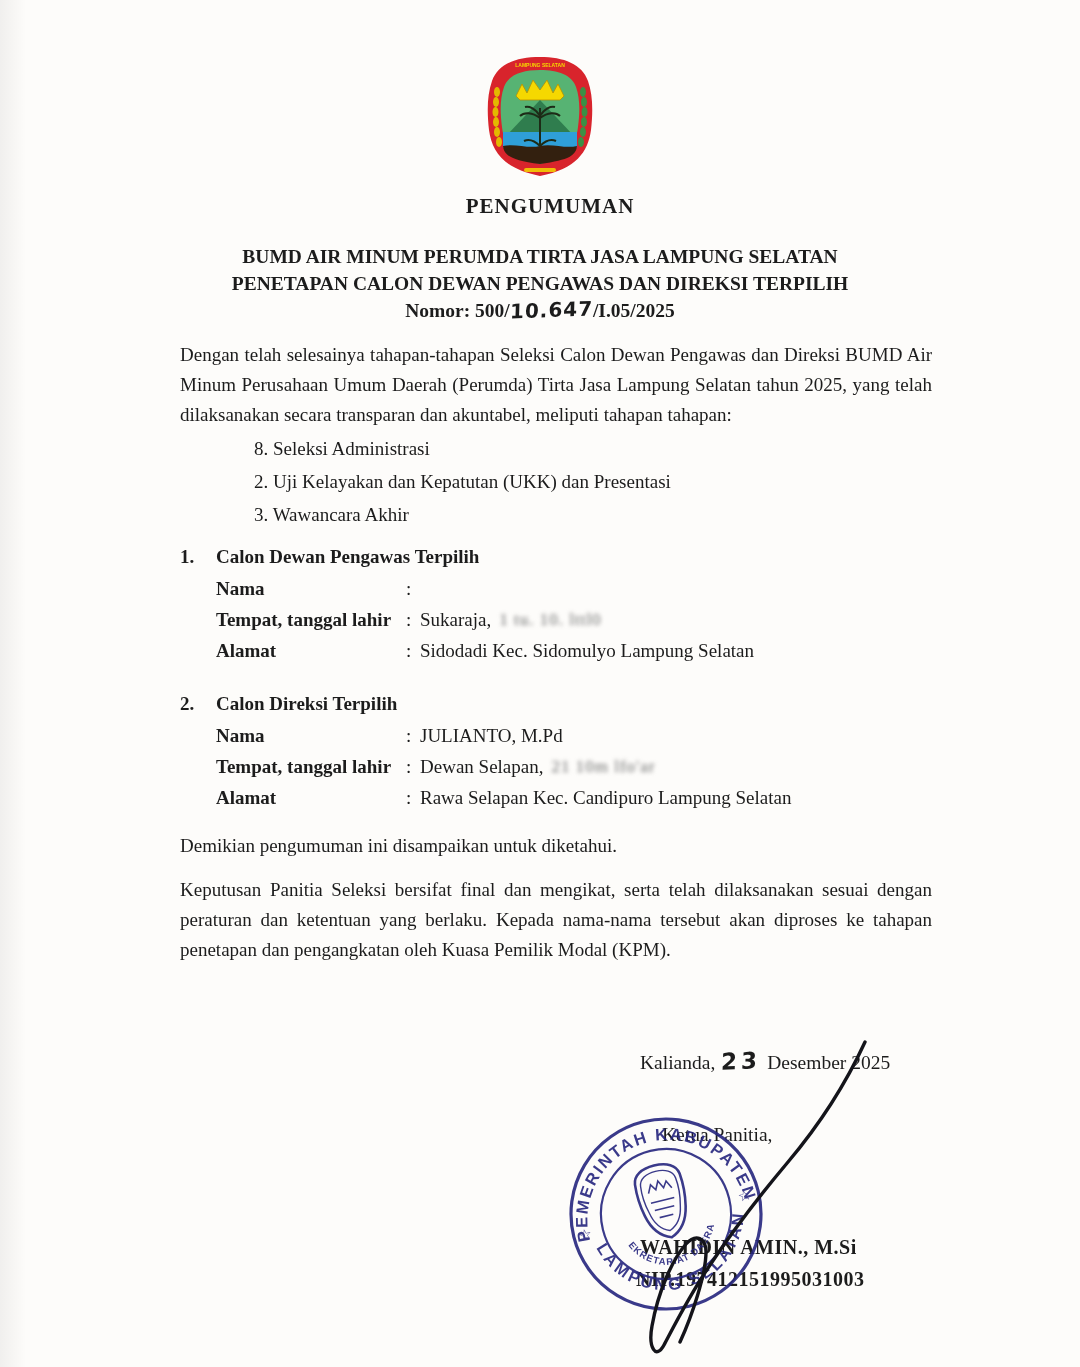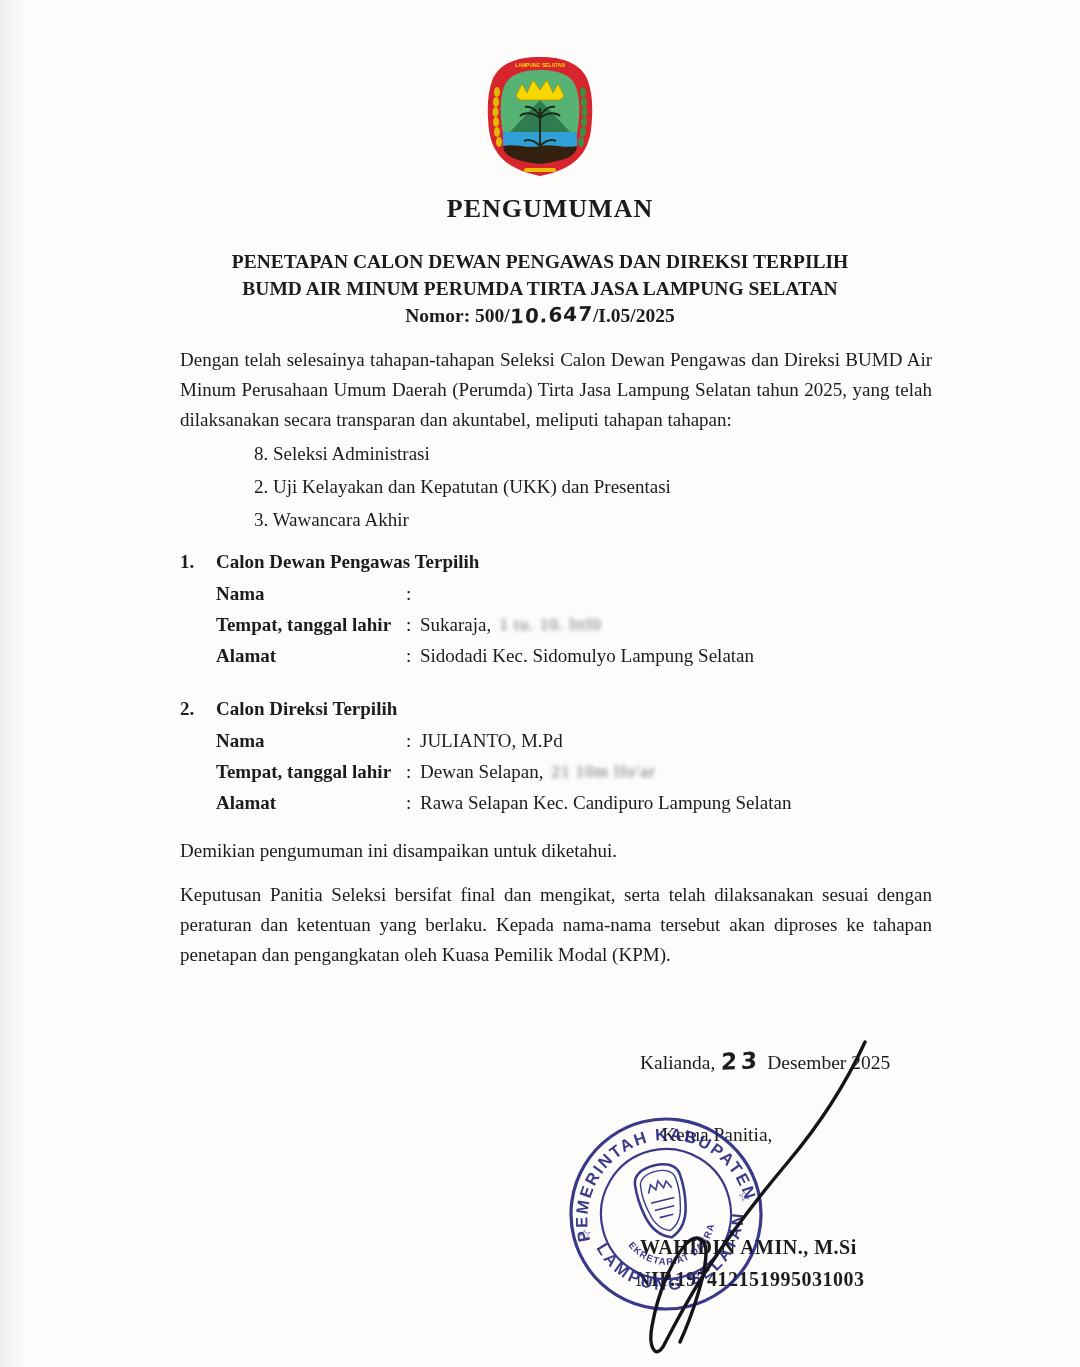--- a/index.html
+++ b/index.html
@@ -13,21 +13,21 @@
     color:#1c1c1c;
   }
   .page::before{
     content:"";position:absolute;left:0;top:0;bottom:0;width:26px;
     background:linear-gradient(to right, rgba(0,0,0,0.05), rgba(0,0,0,0));
     pointer-events:none;
   }
   .logo-wrap{margin-top:54px;display:flex;justify-content:center;}
   .doc-heading{
     margin:16px 0 0;text-align:center;
-    font-size:26px;font-weight:bold;letter-spacing:1px;padding-left:20px;
+    font-size:21px;font-weight:bold;letter-spacing:1px;padding-left:20px;
   }
   .title-block{margin-top:24px;text-align:center;font-weight:bold;line-height:27px;font-size:19.5px;}
   .nomor-line{font-weight:bold;}
   .hand{
     font-family:"DejaVu Sans", sans-serif;
     font-weight:600;
     display:inline-block;
     transform:rotate(-2deg) skewX(-4deg);
   }
   .hand-nomor{font-size:20px;letter-spacing:1px;}
@@ -109,22 +109,22 @@
           <ellipse cx="104" cy="68" rx="3" ry="5"></ellipse>
         <ellipse cx="103" cy="78" rx="3" ry="5"></ellipse>
           <ellipse cx="101" cy="88" rx="3" ry="5"></ellipse>
       </g>
     </svg>
   </div>
 
   <h1 class="doc-heading">PENGUMUMAN</h1>
 
   <div class="title-block">
+    <div>BUMD AIR MINUM PERUMDA TIRTA JASA LAMPUNG SELATAN</div>
     <div>PENETAPAN CALON DEWAN PENGAWAS DAN DIREKSI TERPILIH</div>
-    <div>BUMD AIR MINUM PERUMDA TIRTA JASA LAMPUNG SELATAN</div>
     <div class="nomor-line"><span>Nomor: 500/</span><span class="hand hand-nomor">10.647</span><span>/I.05/2025</span></div>
   </div>
 
   <div class="content">
 
     <p class="para para-intro">Dengan telah selesainya tahapan-tahapan Seleksi Calon Dewan Pengawas dan Direksi BUMD Air Minum Perusahaan Umum Daerah (Perumda) Tirta Jasa Lampung Selatan tahun 2025, yang telah dilaksanakan secara transparan dan akuntabel, meliputi tahapan tahapan:</p>
 
     <ul class="stage-list">
       <li>8. Seleksi Administrasi</li>
       <li>2. Uji Kelayakan dan Kepatutan (UKK) dan Presentasi</li>

